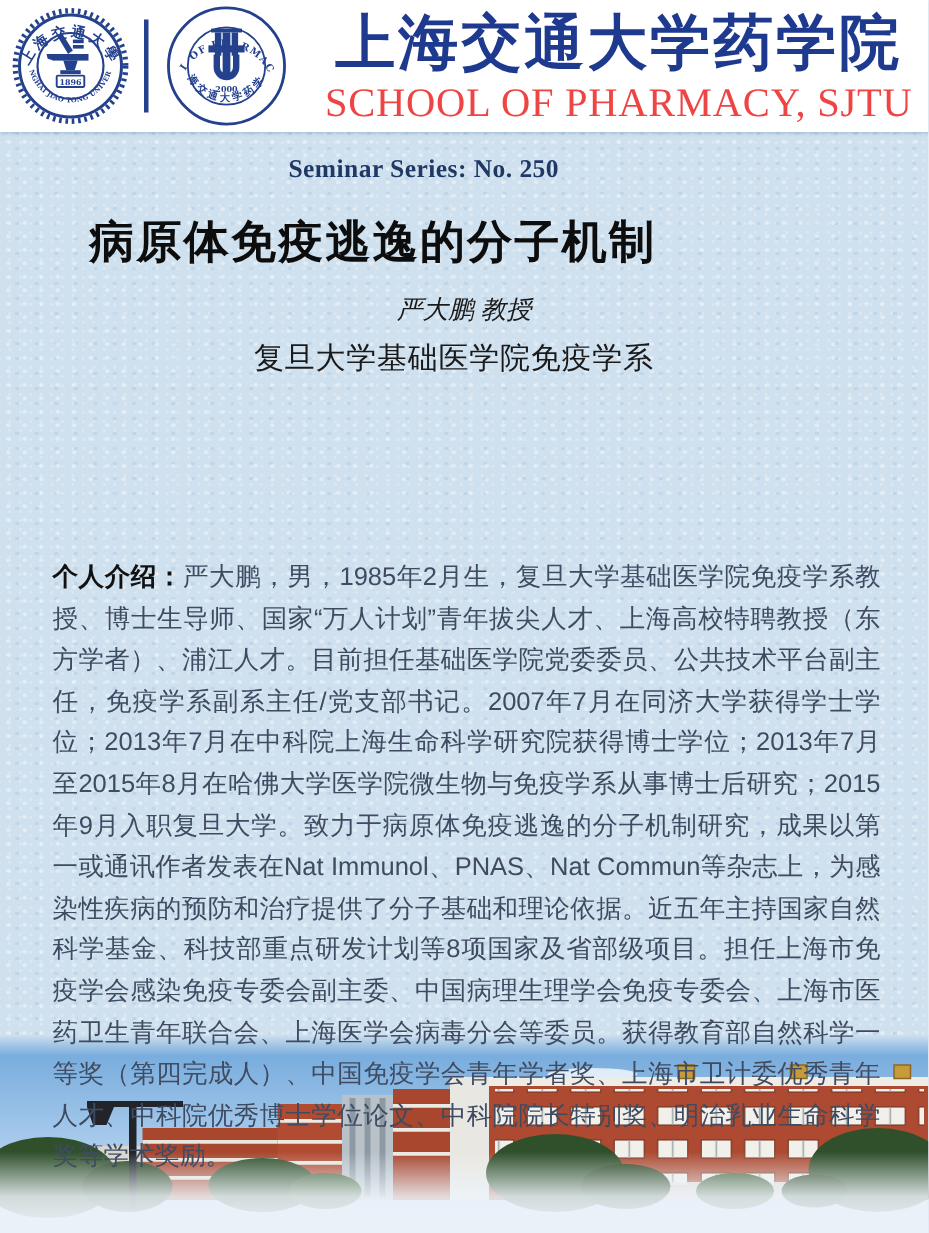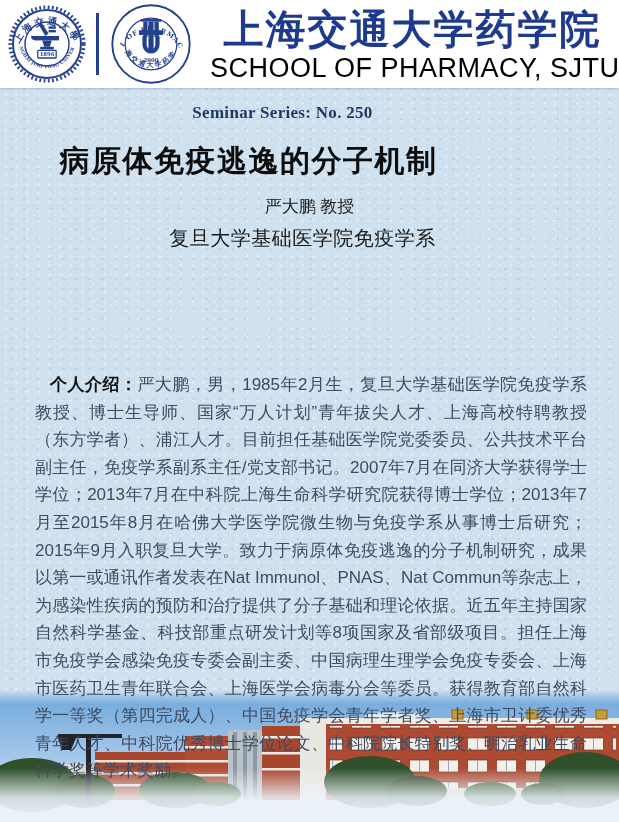--- a/index.html
+++ b/index.html
@@ -18,41 +18,41 @@
   .header{position:absolute;top:0;left:0;width:619px;height:88px;background:#ffffff;
           box-shadow:0 1px 2px rgba(90,120,160,.35);}
   .logo{position:absolute;}
   .logo svg{display:block;}
   .logo-sjtu{left:7px;top:4px;width:80px;height:80px;}
   .logo-divider{position:absolute;left:96px;top:13px;width:3px;height:62px;background:#24418e;}
   .logo-pharm{left:108px;top:1px;width:86px;height:86px;}
   .header-titles{position:absolute;left:210px;top:5px;width:405px;text-align:center;}
   .cn-name{font-family:"DejaVu Serif","Liberation Serif",serif;font-weight:bold;
            font-size:40px;line-height:48px;color:#1e3a8e;letter-spacing:2px;white-space:nowrap;}
-  .en-name{font-family:Liberation Sans, sans-serif;font-size:27px;line-height:30px;
-           color:#000000;letter-spacing:.5px;white-space:nowrap;}
+  .en-name{font-family:Liberation Serif, serif;font-size:27px;line-height:30px;
+           color:#ef4444;letter-spacing:.5px;white-space:nowrap;}
   
   .series{position:absolute;top:103px;left:0;width:565px;text-align:center;
           font-family:"Liberation Serif","DejaVu Serif",serif;font-weight:bold;
           font-size:17px;color:#1f3864;letter-spacing:.3px;}
   .talk-title{position:absolute;top:141px;left:0;width:497px;text-align:center;margin:0;
           font-size:30px;font-weight:bold;color:#0d0d0d;letter-spacing:1.5px;}
   .speaker{position:absolute;top:195px;left:0;width:619px;text-align:center;
-          font-size:17px;color:#1a1a1a;}
+          font-size:17px;color:#1a1a1a;font-style:italic;}
   .affiliation{position:absolute;top:225px;left:0;width:605px;text-align:center;
           font-size:20px;color:#1a1a1a;letter-spacing:.5px;}
   
   .meta{position:absolute;top:261px;left:35px;display:flex;flex-direction:column;gap:15px;}
   .meta-row{display:flex;align-items:baseline;height:20px;}
   .meta-label{font-family:"Liberation Serif","DejaVu Serif",serif;font-size:15px;color:#141414;}
   .meta-value{font-size:16px;font-weight:bold;color:#111;margin-left:5px;letter-spacing:.2px;}
   
   .bio{position:absolute;top:371px;left:35px;right:32px;z-index:2;
        font-size:17px;line-height:27.6px;text-align:justify;color:#3e4b61;}
-  .bio b{color:#111;margin-left:15px;}
+  .bio b{color:#111;}
   
   .campus{position:absolute;left:0;bottom:0;width:619px;height:132px;z-index:1;}
   .campus svg{display:block;}
 </style>
 </head>
 <body>
 
 <div class="poster">
 
   <header class="header">

